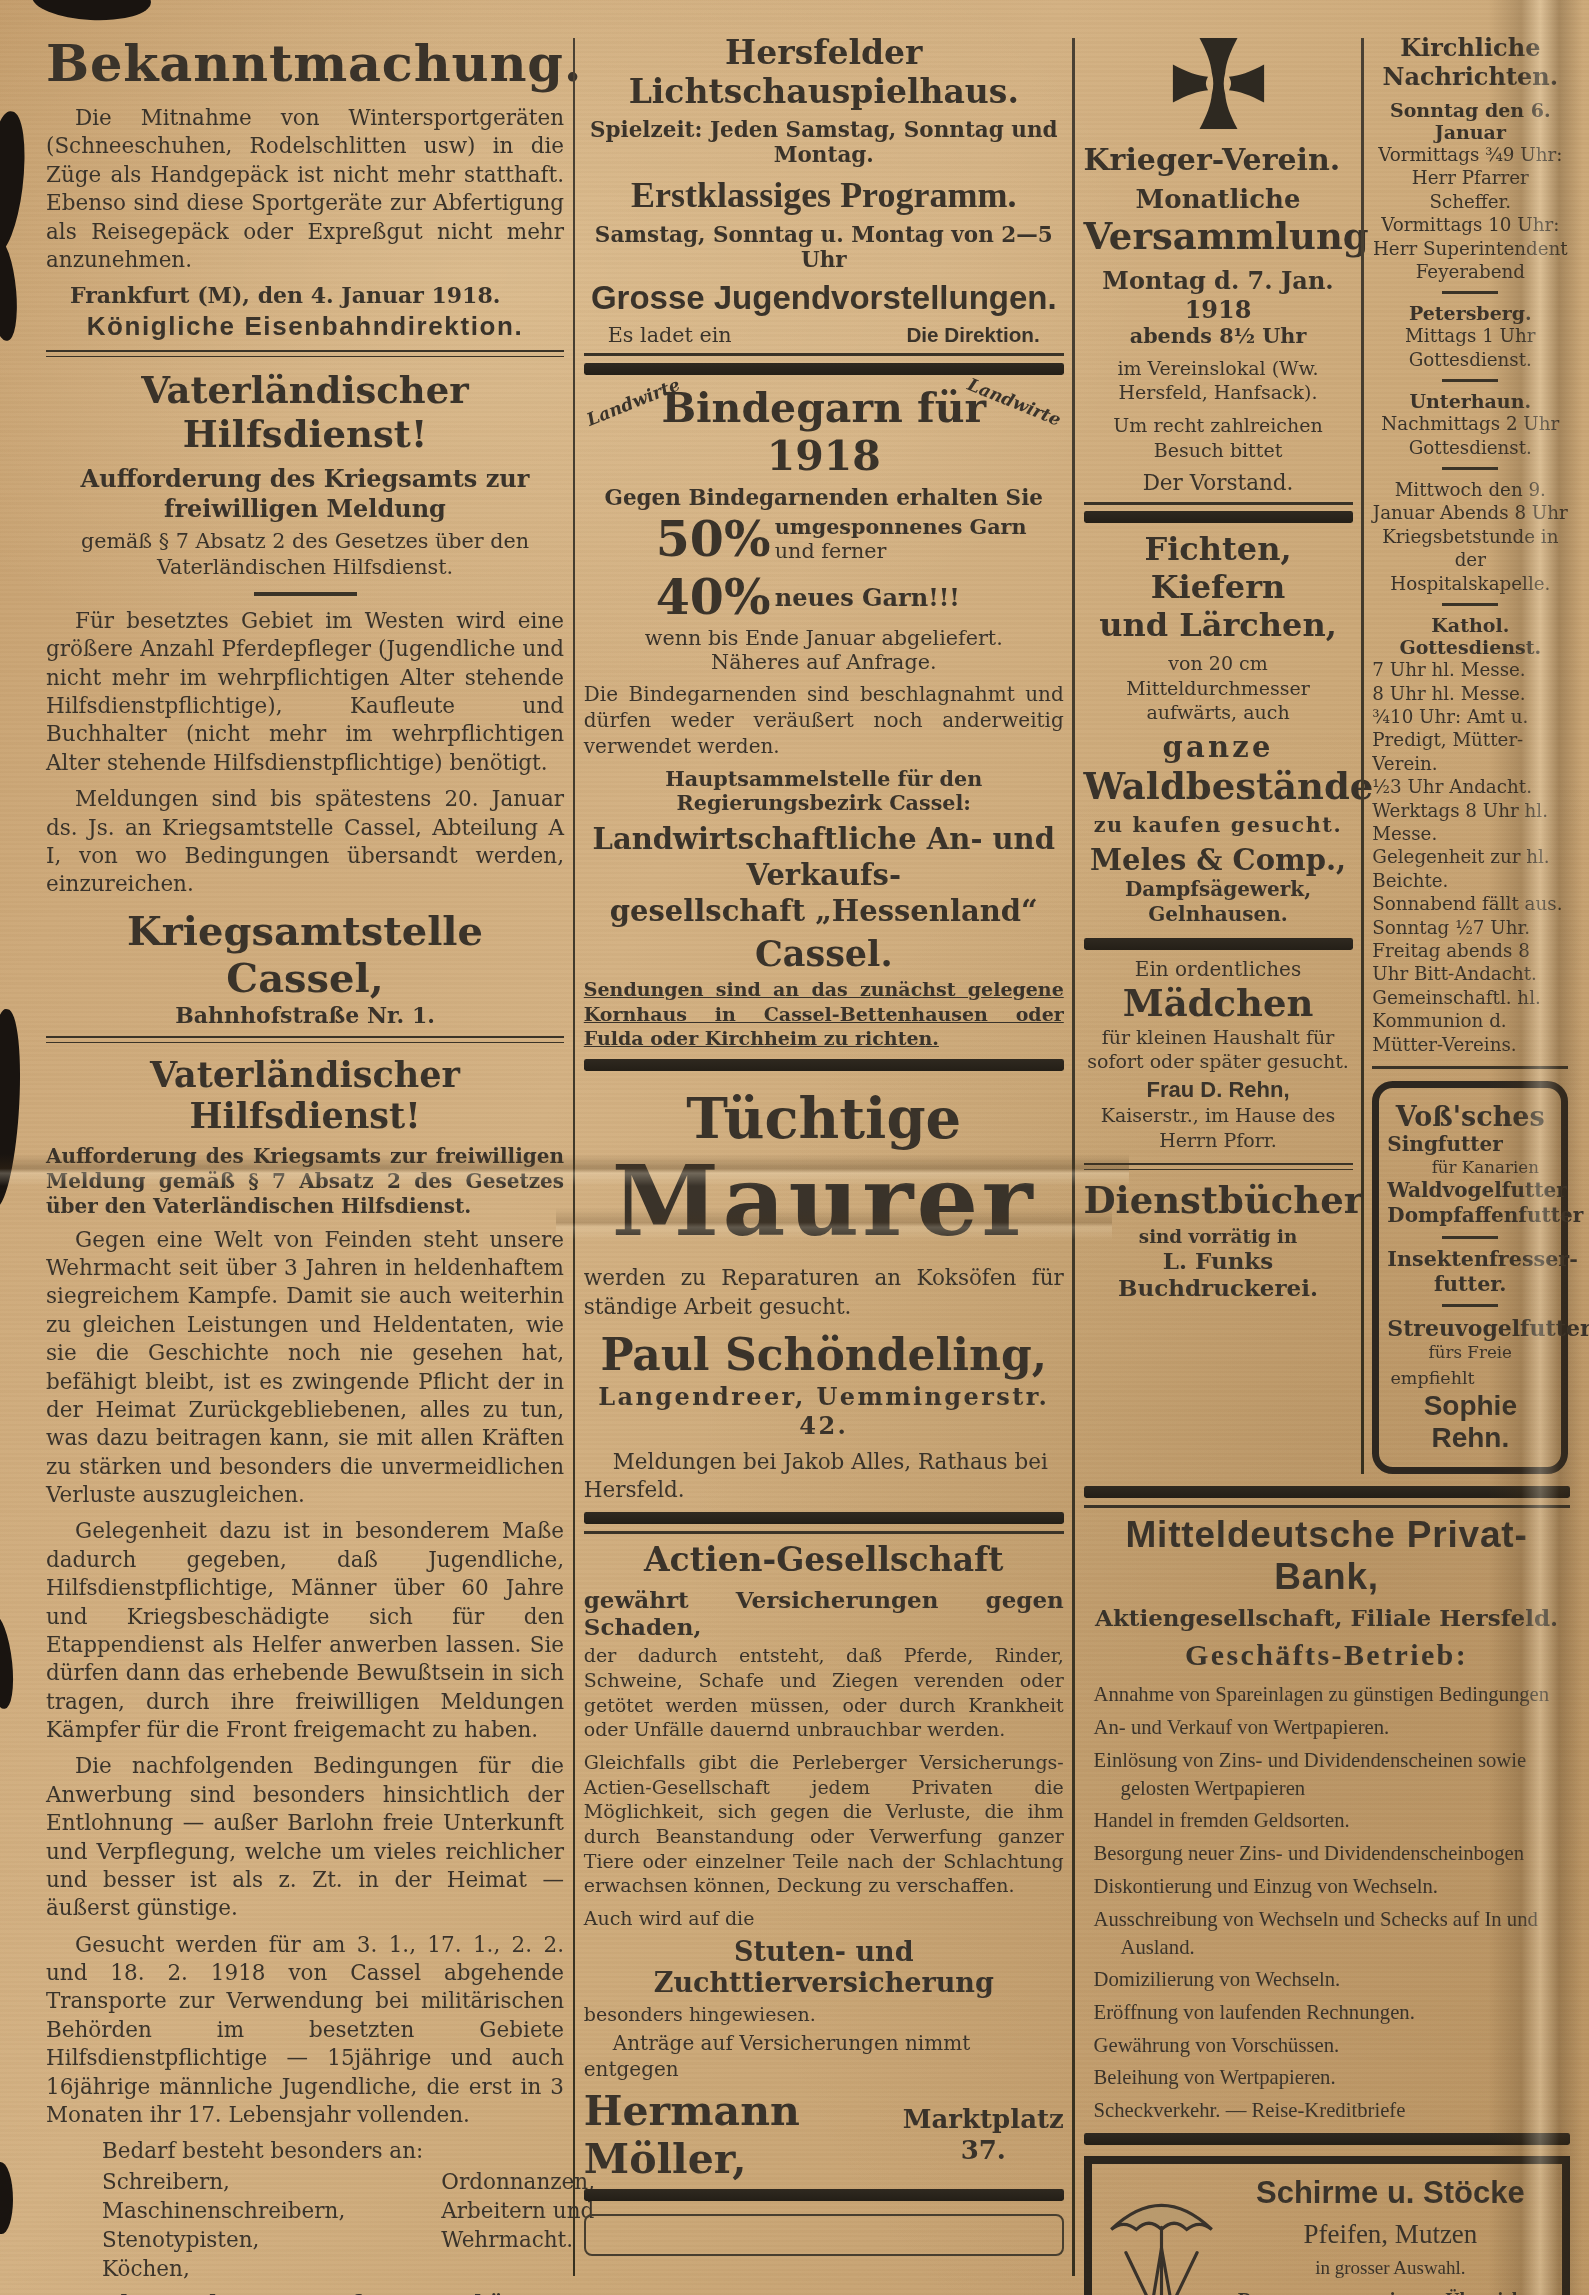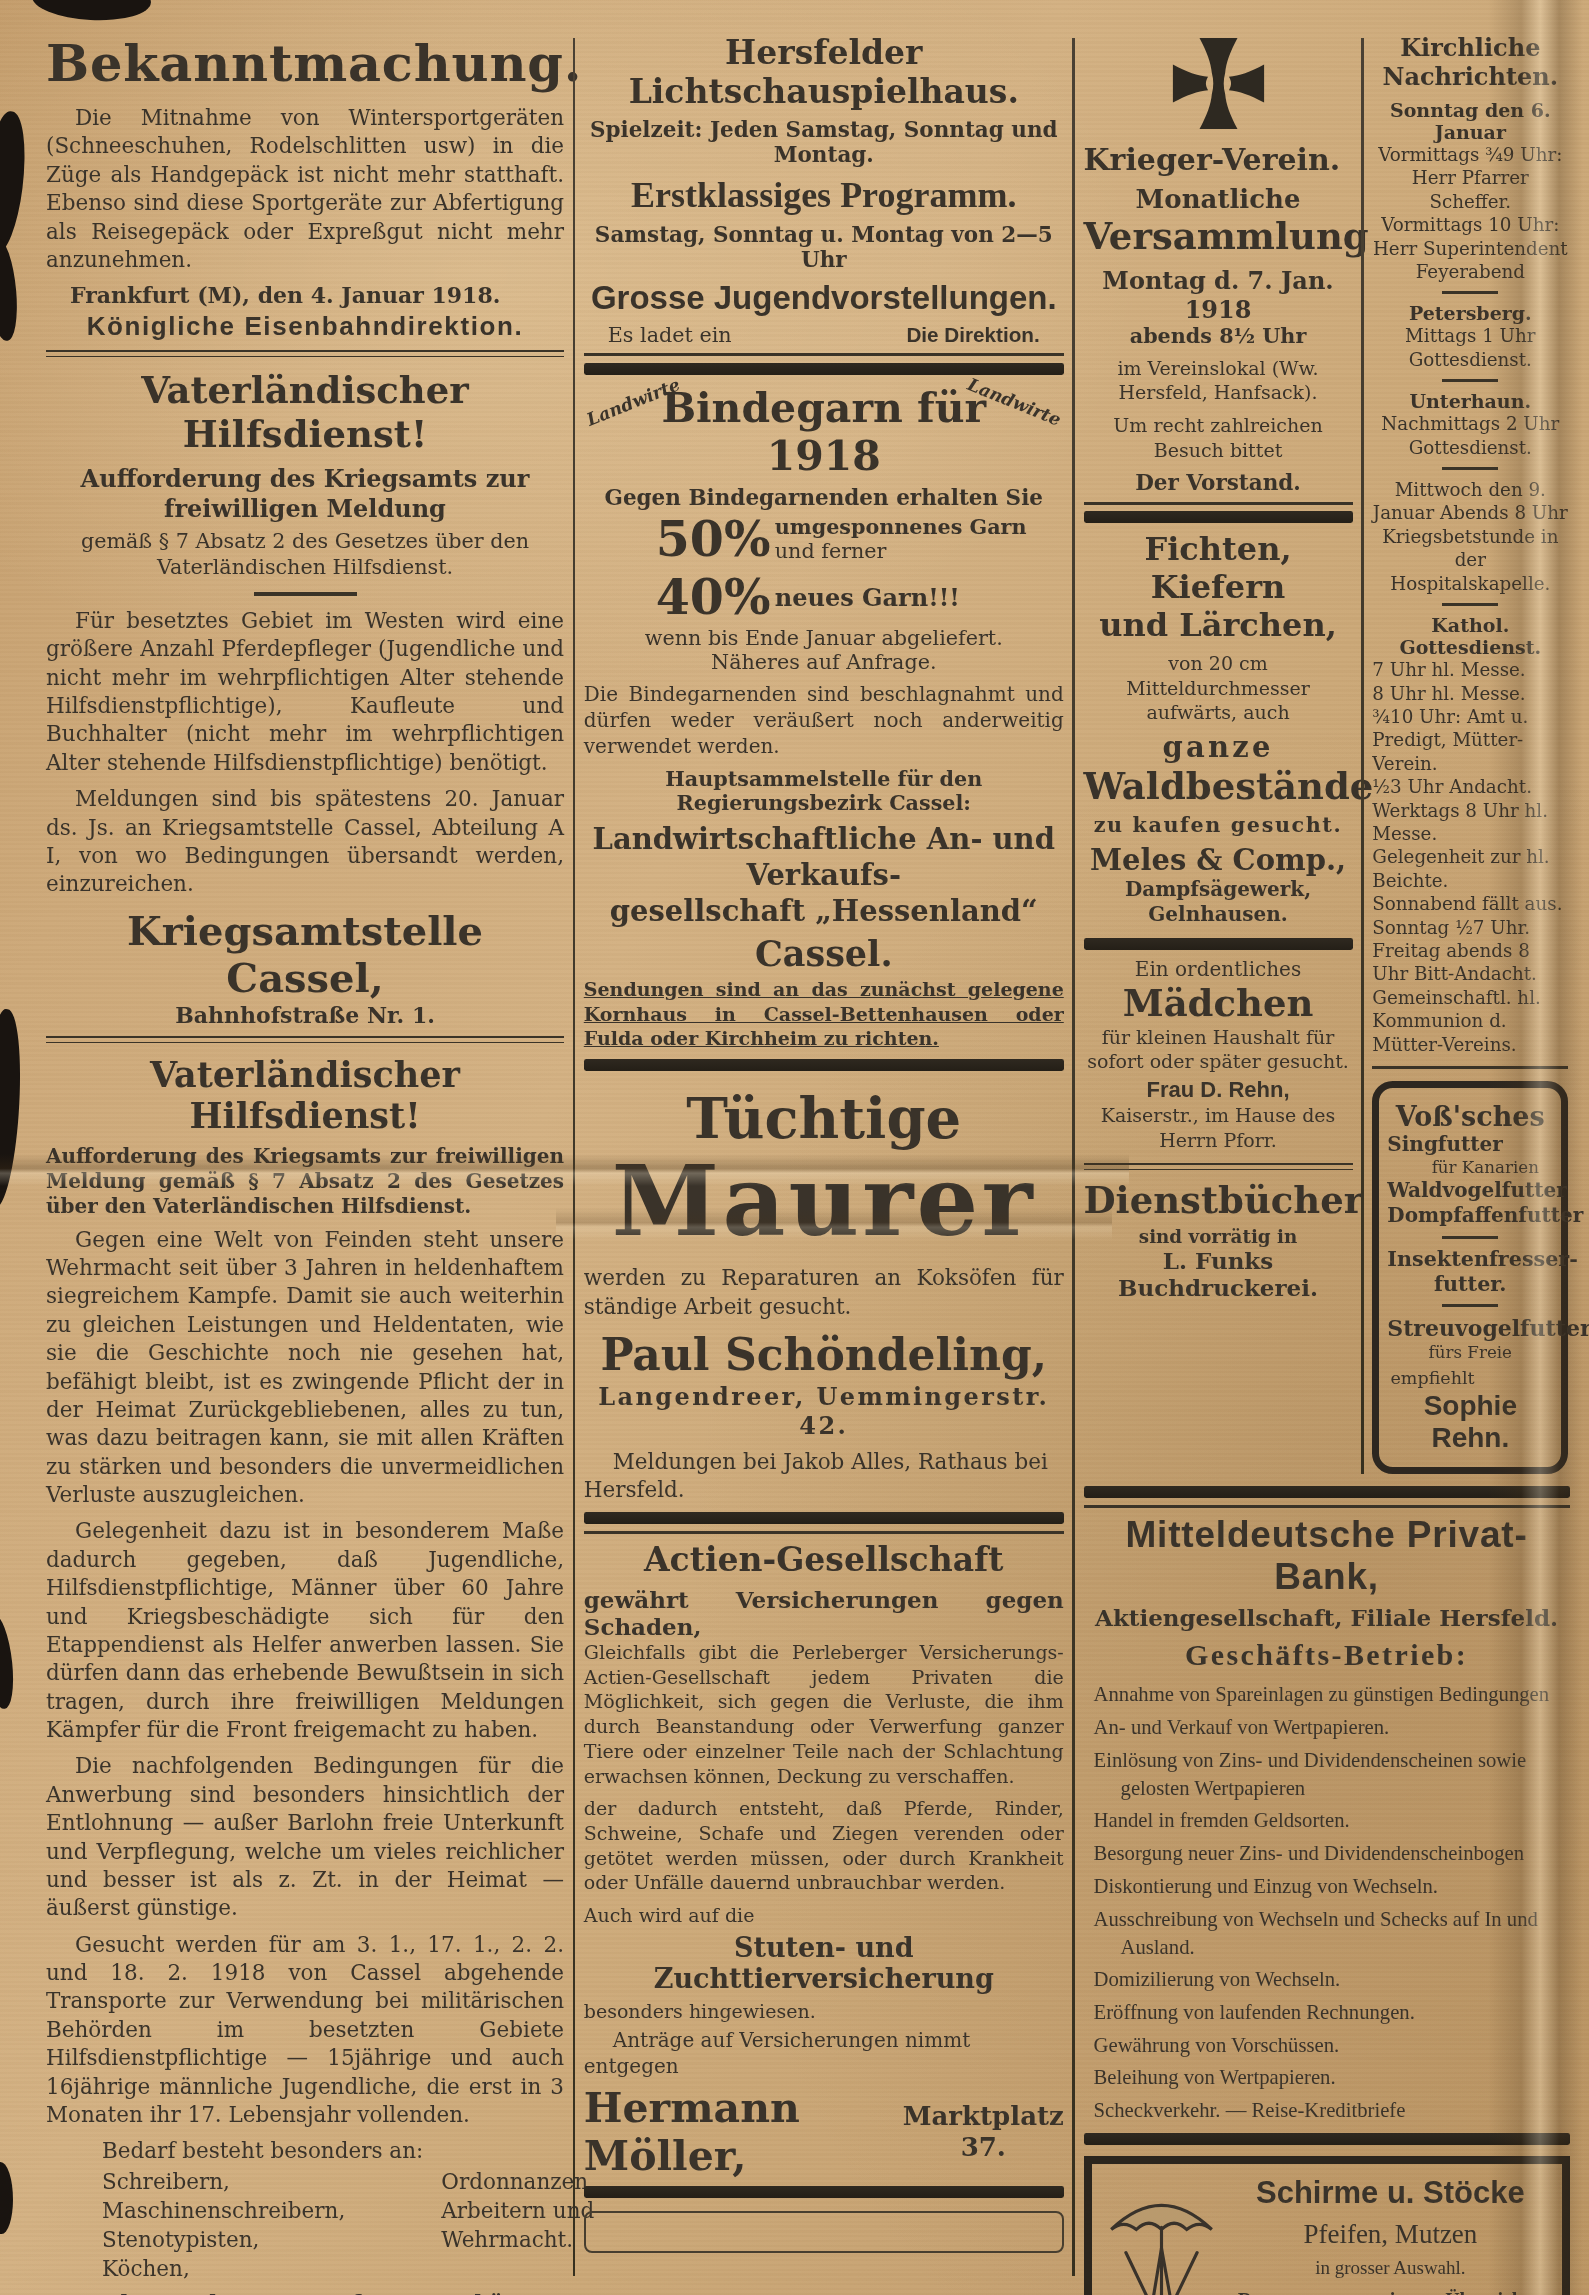--- a/index.html
+++ b/index.html
@@ -91,21 +91,21 @@
   .er-box{border:2.4px solid #473e2f;border-radius:8px;margin-top:12.7px;padding:19px 20.7px;text-align:center;}
 
   
   .cross-wrap{text-align:center;margin:3.2px 0 8px 0;}
   .kv-title{font-size:30px;text-align:left;}
   .kv-l1{font-size:26px;font-weight:bold;text-align:center;margin-top:6.4px;}
   .kv-l2{font-size:37px;text-align:center;}
   .kv-l3{font-size:24px;font-weight:bold;text-align:center;margin-top:8px;}
   .kv-l4{font-size:20.7px;font-weight:bold;text-align:center;}
   .kv-body{font-size:19px;line-height:1.3;text-align:center;margin-top:8px;}
-  .kv-sig{font-size:21.5px;font-weight:bold;text-align:center;margin:8px 0 4.8px 0;}
+  .kv-sig{font-size:21.5px;font-weight:normal;text-align:center;margin:8px 0 4.8px 0;}
   .fi-title{font-size:32px;text-align:center;line-height:1.2;margin-top:4.8px;}
   .fi-body{font-size:19px;line-height:1.3;text-align:center;margin-top:6.4px;}
   .fi-ganze{font-size:29px;font-weight:bold;text-align:center;letter-spacing:3.2px;margin-top:4.8px;}
   .fi-wald{font-size:37px;text-align:center;}
   .fi-such{font-size:20.7px;font-weight:bold;text-align:center;letter-spacing:1.6px;margin-top:4.8px;}
   .fi-name{font-size:29px;text-align:center;margin-top:6.4px;}
   .fi-addr{font-size:20px;font-weight:bold;text-align:center;line-height:1.25;}
   .md-l1{font-size:20px;text-align:center;margin-top:6.4px;}
   .md-title{font-size:37px;text-align:center;}
   .md-body{font-size:19px;line-height:1.3;text-align:center;}
@@ -267,22 +267,22 @@
         <p class="body-text" style="text-indent:29px;margin-top:8px;">Meldungen bei Jakob Alles, Rathaus bei Hersfeld.</p>
       </div>
       <div class="bar"></div>
       <div class="rule-thin"></div>
 
       <div>
         <div class="fr pv-title">
           <div>Actien-Gesellschaft</div>
         </div>
         <div class="pv-lead">gewährt Versicherungen gegen Schaden,</div>
+        <p class="small-note just" style="font-size:19px;margin-top:3.2px;">der dadurch entsteht, daß Pferde, Rinder, Schweine, Schafe und Ziegen verenden oder getötet werden müssen, oder durch Krankheit oder Unfälle dauernd unbrauchbar werden.</p>
         <p class="small-note just" style="font-size:19px;">Gleichfalls gibt die Perleberger Versicherungs-Actien-Gesellschaft jedem Privaten die Möglichkeit, sich gegen die Verluste, die ihm durch Beanstandung oder Verwerfung ganzer Tiere oder einzelner Teile nach der Schlachtung erwachsen können, Deckung zu verschaffen.</p>
-        <p class="small-note just" style="font-size:19px;margin-top:3.2px;">der dadurch entsteht, daß Pferde, Rinder, Schweine, Schafe und Ziegen verenden oder getötet werden müssen, oder durch Krankheit oder Unfälle dauernd unbrauchbar werden.</p>
         <p class="small-note" style="font-size:19px;margin-bottom:1.6px;">Auch wird auf die</p>
         <div class="pv-high">Stuten- und Zuchttierversicherung</div>
         <p class="small-note" style="font-size:19px;margin-bottom:3.2px;">besonders hingewiesen.</p>
         <p class="small-note" style="font-size:20px;text-indent:29px;margin-bottom:1.6px;">Anträge auf Versicherungen nimmt entgegen</p>
         <div class="pv-name-row">
           <div class="fr pv-name">Hermann Möller,</div>
           <div class="pv-addr">
             <div>Marktplatz</div>
             <div>37.</div>
           </div>

